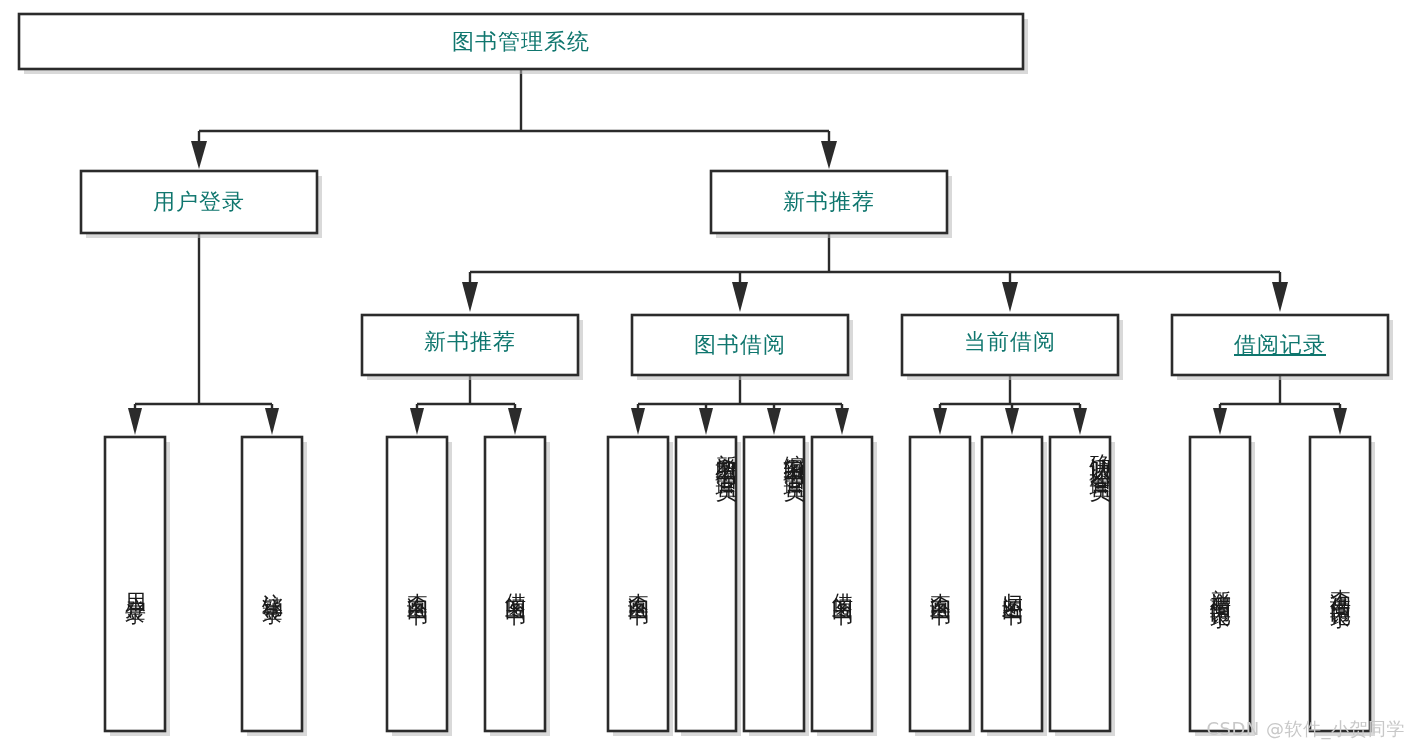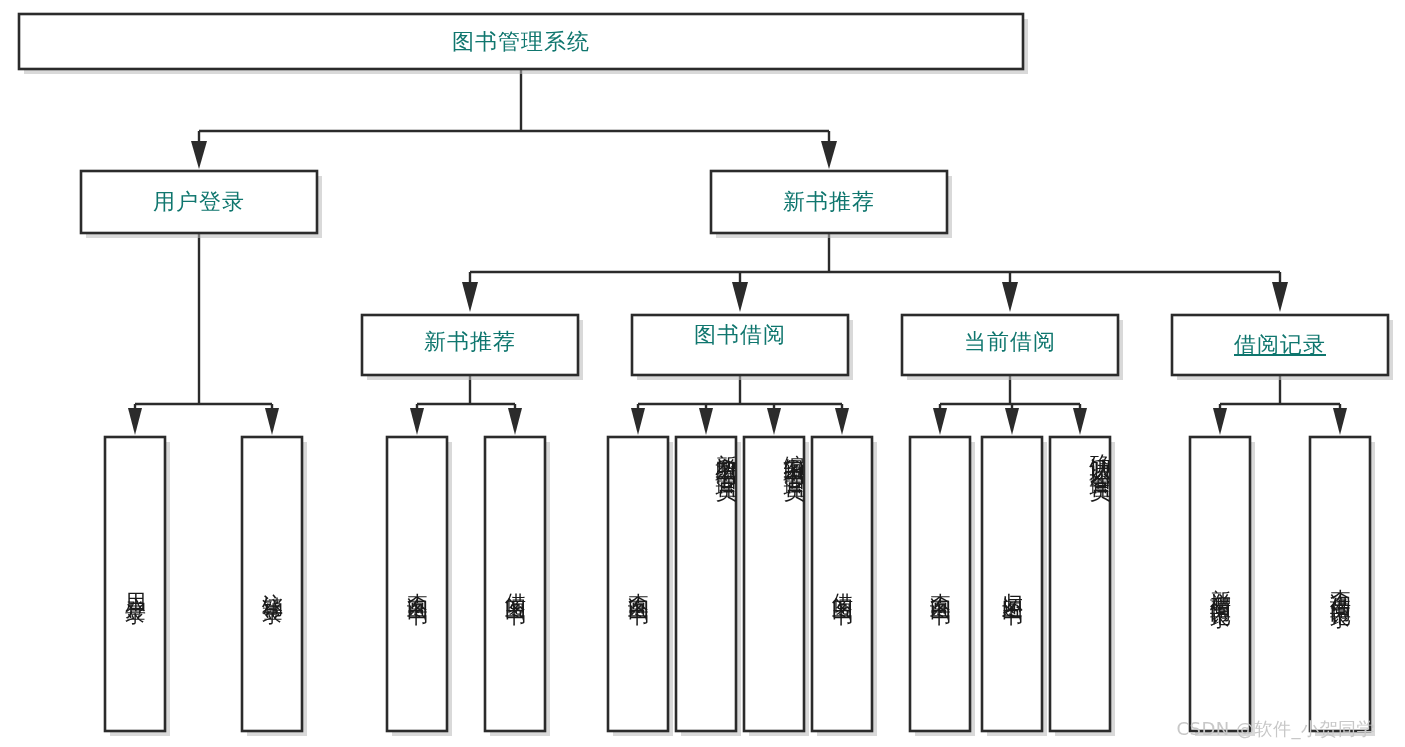--- a/index.html
+++ b/index.html
@@ -66,21 +66,21 @@
     color: #0f766e;
     white-space: nowrap;
     display: flex;
     align-items: center;
     justify-content: center;
     letter-spacing: 1px;
     pointer-events: none;
   }
   #watermark {
     position: absolute;
-    right: 30px;
+    right: 0;
     bottom: 6px;
     font-family: "DejaVu Sans", "Liberation Sans", sans-serif;
     font-size: 18px;
     color: #c8c8c8;
     letter-spacing: 0.5px;
     white-space: nowrap;
     user-select: none;
   }
 </style>
 </head>
@@ -250,21 +250,21 @@
       <rect class="node-box" x="1310" y="437" width="60" height="294"></rect>
     </g>
   </svg>
 
   <div class="hlabel-wrap" style="left:19px; top:14px; width:1004px; height:55px;">图书管理系统</div>
 
   <div class="hlabel-wrap" style="left:81px; top:171px; width:236px; height:62px;">用户登录</div>
   <div class="hlabel-wrap" style="left:711px; top:171px; width:236px; height:62px;">新书推荐</div>
 
   <div class="hlabel-wrap" style="left:362px; top:312px; width:216px; height:60px;">新书推荐</div>
-  <div class="hlabel-wrap" style="left:632px; top:305px; width:216px; height:60px;">图书借阅</div>
+  <div class="hlabel-wrap" style="left:632px; top:315px; width:216px; height:60px;">图书借阅</div>
   <div class="hlabel-wrap" style="left:902px; top:315px; width:216px; height:54px;">当前借阅</div>
   <div class="hlabel-wrap" style="left:1172px; top:315px; width:216px; height:60px;text-decoration:underline;">借阅记录</div>
 
   <div class="vlabel-wrap" style="left: 105px; top: 437px; width: 60px; height: 294px; display: flex; justify-content: center; align-items: center;">用户登录</div>
   <div class="vlabel-wrap" style="left: 242px; top: 437px; width: 60px; height: 294px; display: flex; justify-content: center; align-items: center;">注销登录</div>
   <div class="vlabel-wrap" style="left: 387px; top: 437px; width: 60px; height: 294px; display: flex; justify-content: center; align-items: center;">查询图书</div>
   <div class="vlabel-wrap" style="left: 485px; top: 437px; width: 60px; height: 294px; display: flex; justify-content: center; align-items: center;">借阅图书</div>
   <div class="vlabel-wrap" style="left: 608px; top: 437px; width: 60px; height: 294px; display: flex; justify-content: center; align-items: center;">查询图书</div>
   <div class="vlabel-wrap" style="left: 676px; top: 437px; width: 60px; height: 294px; align-items: flex-start; display: flex; justify-content: flex-start;">新增图书（管理员）</div>
   <div class="vlabel-wrap" style="left: 744px; top: 437px; width: 60px; height: 294px; align-items: flex-start; display: flex; justify-content: flex-start;">编辑图书（管理员）</div>

